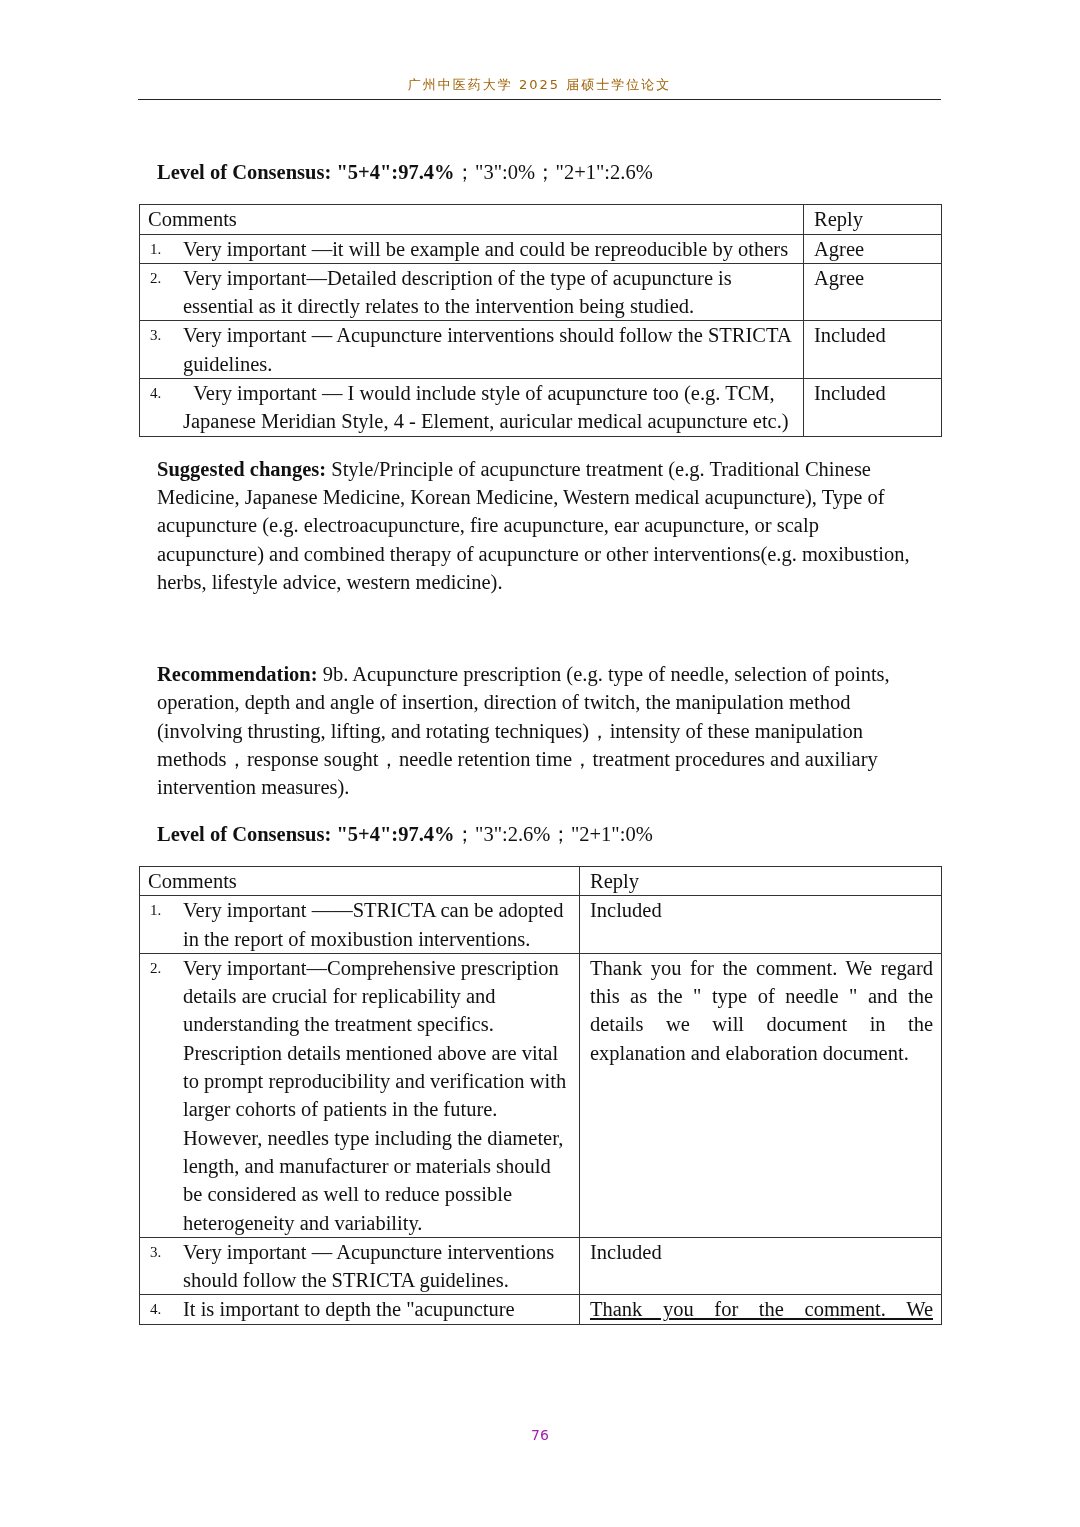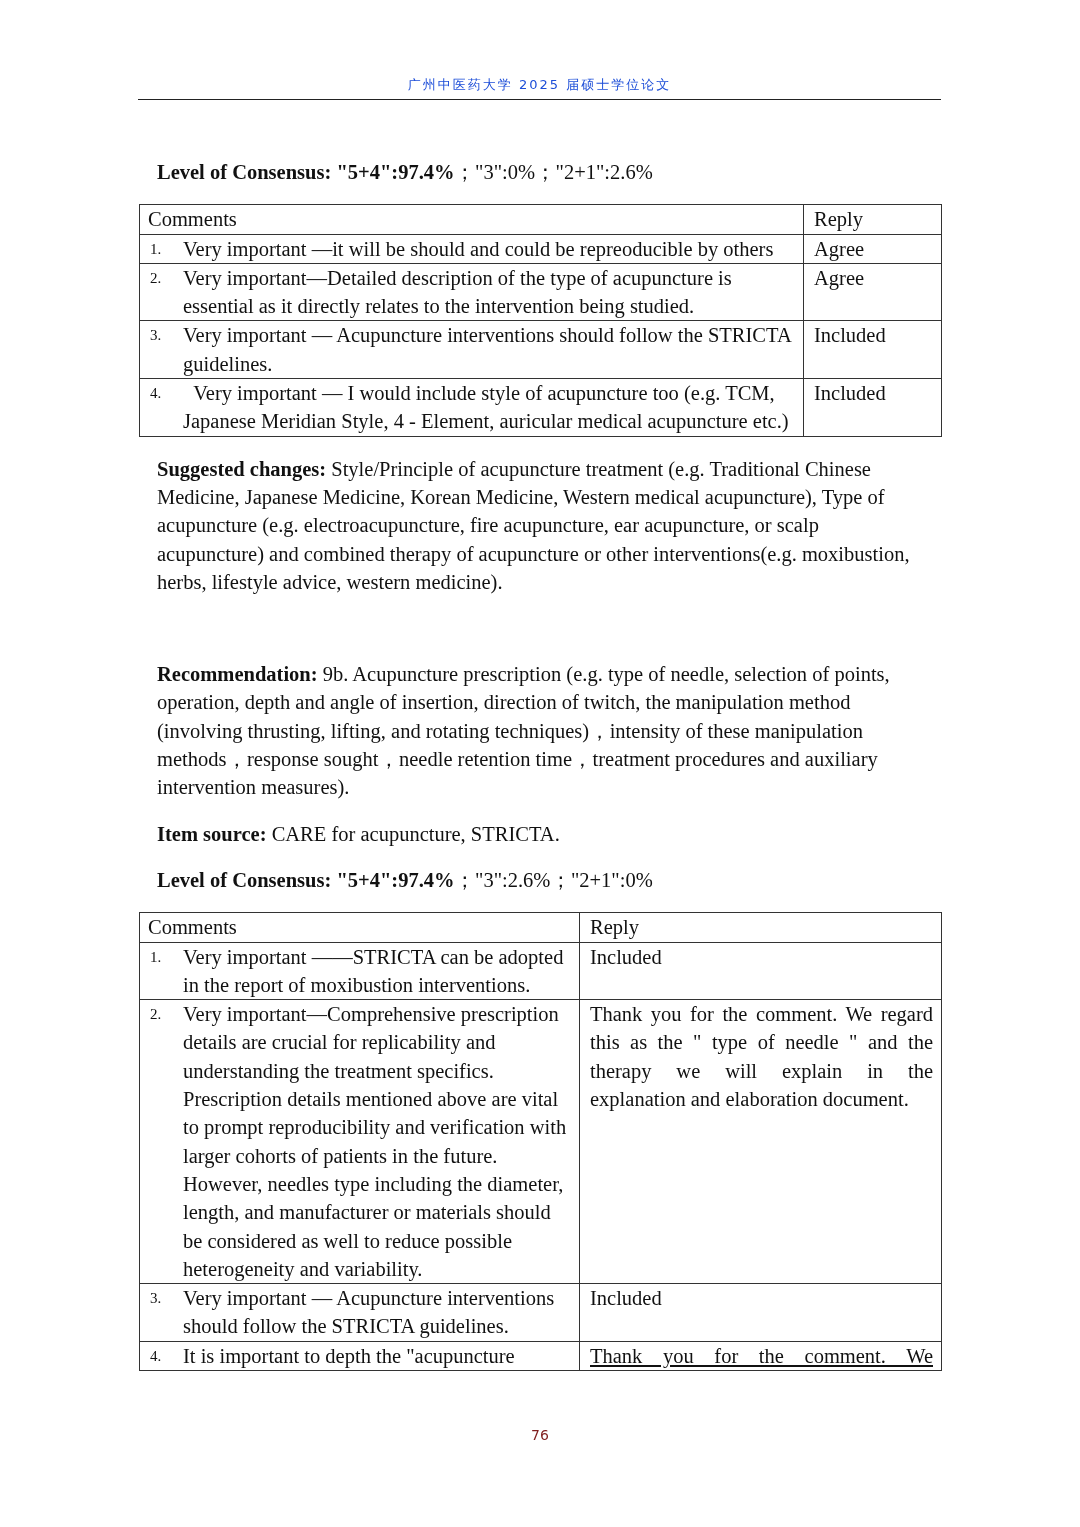--- a/index.html
+++ b/index.html
@@ -1,35 +1,35 @@
 <!DOCTYPE html>
 <html><head>
 <meta charset="utf-8">
 <style>
   html, body { margin: 0; padding: 0; background: #ffffff; }
   body { width: 1080px; height: 1527px; position: relative; overflow: hidden;
          font-family: "Liberation Serif", serif; color: #111; }
   .header { position: absolute; left: 138px; top: 76px; width: 803px; text-align: center;
-            font-family: "DejaVu Sans", sans-serif; font-size: 13px; letter-spacing: 2px; color: #1d4ed8; }
+            font-family: "DejaVu Sans", sans-serif; font-size: 13px; letter-spacing: 2px; color: #a16207; }
   .header-rule { position: absolute; left: 138px; top: 99px; width: 803px; height: 0;
                  border-top: 1.3px solid #222; }
   .content { position: absolute; left: 139px; top: 140px; width: 802px; font-size: 20.5px; line-height: 28.3px; }
   p { margin: 18px; }
   b { font-weight: bold; }
   table { border-collapse: collapse; width: 802px; font-size: 20.5px; line-height: 28.3px; table-layout: fixed; }
   td { border: 1.3px solid #333; vertical-align: top; padding: 0 8px 0 8px; margin-top: 40px; }
   td.reply { padding-left: 10px; }
   .item { display: flex; }
   .num { width: 33px; flex-shrink: 0; font-size: 15px; padding-left: 2px; }
   .txt { flex: 1; }
   .justify { text-align: justify; text-align-last: justify; text-decoration: underline; }
   .justify-last-left { text-align: justify; }
   .gap { height: 28px; }
   .page-num { position: absolute; left: 0; width: 1080px; top: 1427px; text-align: center;
-              font-family: "DejaVu Sans", sans-serif; font-size: 14px; color: #7f1d1d; }
+              font-family: "DejaVu Sans", sans-serif; font-size: 14px; color: #a21caf; }
 </style>
 </head>
 <body>
 
 <div class="header">广州中医药大学 2025 届硕士学位论文</div>
 <div class="header-rule"></div>
 
 <div class="content">
 
   <p><b>Level of Consensus: </b><b>"5+4":97.4%</b><span>；"3":0%；"2+1":2.6%</span></p>
@@ -41,21 +41,21 @@
       </colgroup>
     <tbody>
         <tr>
       <td>Comments</td>
       <td class="reply">Reply</td>
     </tr>
     <tr>
       <td>
             <div class="item">
               <span class="num">1.</span>
-              <span class="txt">Very important —it will be should and could be repreoducible by others</span>
+              <span class="txt">Very important —it will be example and could be repreoducible by others</span>
             </div>
           </td>
       <td class="reply">Agree</td>
     </tr>
     <tr>
       <td>
             <div class="item">
               <span class="num">2.</span>
               <span class="txt">Very important—Detailed description of the type of acupuncture is essential as it directly relates to the intervention being studied.</span>
             </div>
@@ -81,21 +81,20 @@
       <td class="reply">Included</td>
     </tr>
   </tbody>
     </table>
 
   <p><b>Suggested changes:</b><span> Style/Principle of acupuncture treatment (e.g. Traditional Chinese Medicine, Japanese Medicine, Korean Medicine, Western medical acupuncture), Type of acupuncture (e.g. electroacupuncture, fire acupuncture, ear acupuncture, or scalp acupuncture) and combined therapy of acupuncture or other interventions(e.g. moxibustion, herbs, lifestyle advice, western medicine).</span></p>
 
   <div class="gap"></div>
 
   <p><b>Recommendation:</b><span> 9b. Acupuncture prescription (e.g. type of needle, selection of points, operation, depth and angle of insertion, direction of twitch, the manipulation method (involving thrusting, lifting, and rotating techniques)，intensity of these manipulation methods，response sought，needle retention time，treatment procedures and auxiliary intervention measures).</span></p>
-  <p><b>Item source:</b><span> CARE for acupuncture, STRICTA.</span></p>
   <p><b>Level of Consensus: </b><b>"5+4":97.4%</b><span>；"3":2.6%；"2+1":0%</span></p>
 
   <table style="margin-top:1px;">
     <colgroup>
         <col style="width:440px">
         <col style="width:362px">
       </colgroup>
     <tbody>
         <tr>
       <td>Comments</td>
@@ -110,21 +109,21 @@
           </td>
       <td class="reply">Included</td>
     </tr>
     <tr>
       <td>
             <div class="item">
               <span class="num">2.</span>
               <span class="txt">Very important—Comprehensive prescription details are crucial for replicability and understanding the treatment specifics. Prescription details mentioned above are vital to prompt reproducibility and verification with larger cohorts of patients in the future. However, needles type including the diameter, length, and manufacturer or materials should be considered as well to reduce possible heterogeneity and variability.</span>
             </div>
           </td>
-      <td class="reply justify-last-left">Thank you for the comment. We regard this as the " type of needle " and the therapy we will explain in the explanation and elaboration document.</td>
+      <td class="reply justify-last-left">Thank you for the comment. We regard this as the " type of needle " and the details we will document in the explanation and elaboration document.</td>
     </tr>
     <tr>
       <td>
             <div class="item">
               <span class="num">3.</span>
               <span class="txt">Very important — Acupuncture interventions should follow the STRICTA guidelines.</span>
             </div>
           </td>
       <td class="reply">Included</td>
     </tr>

